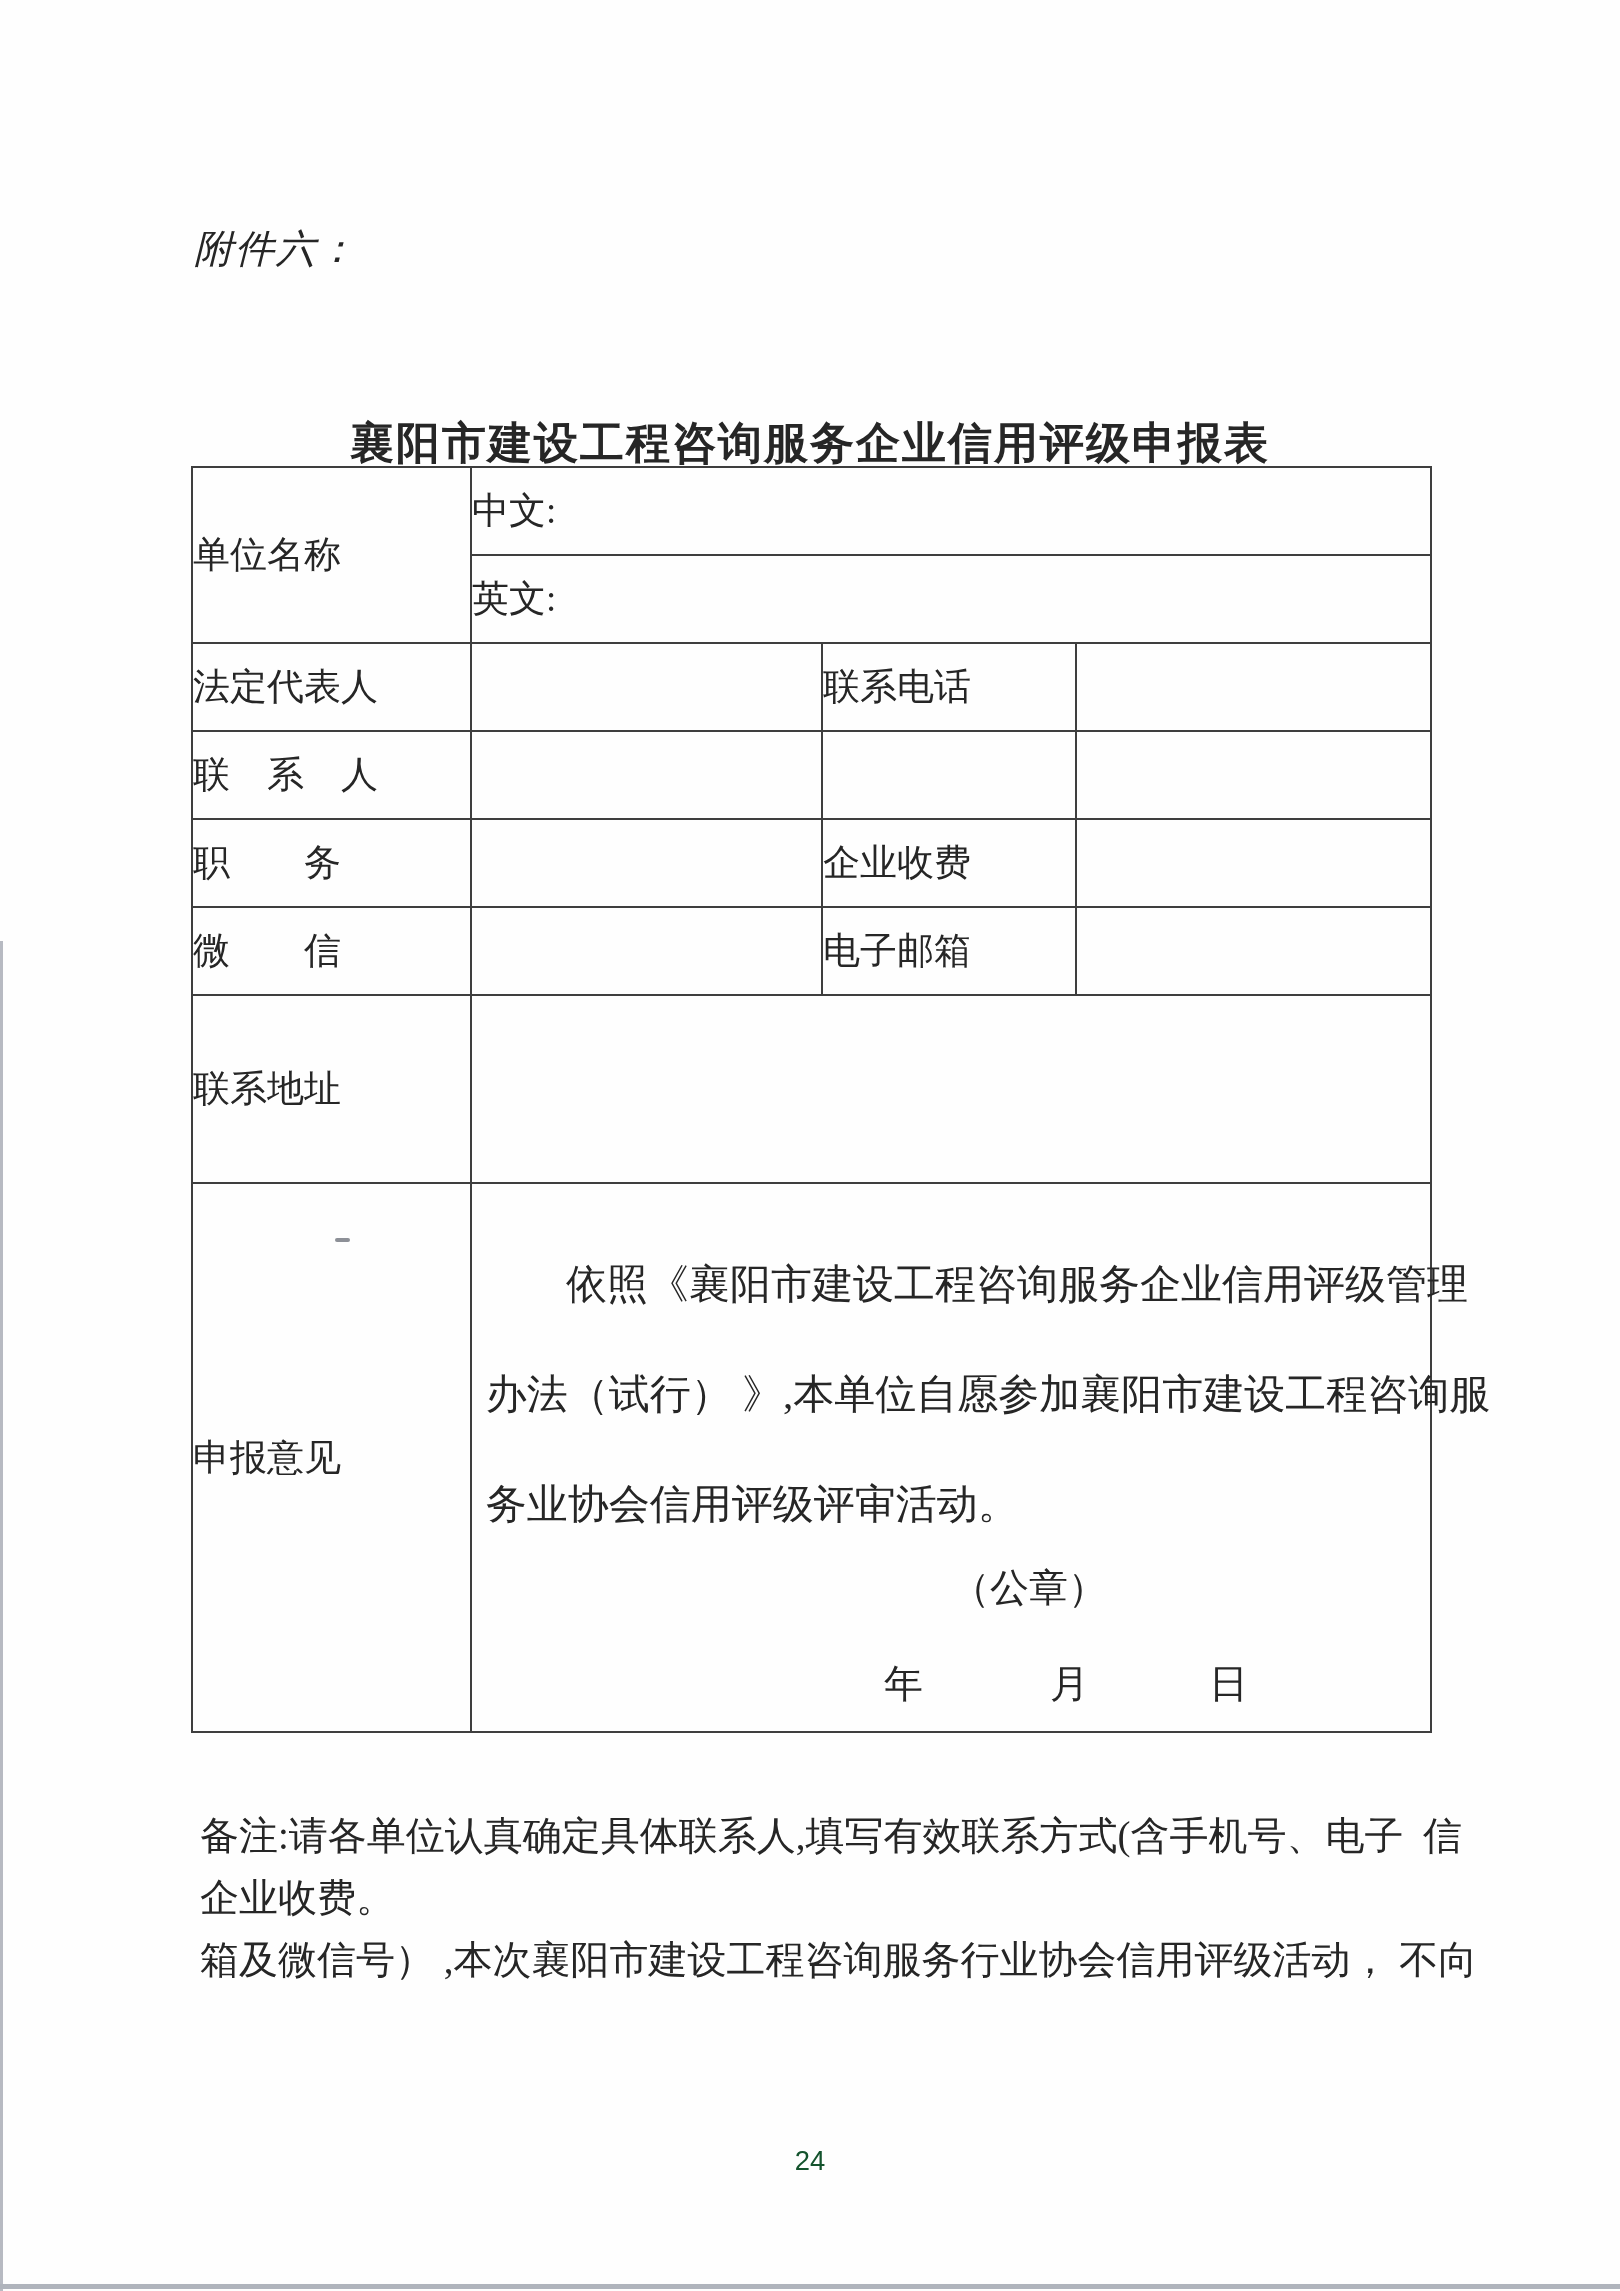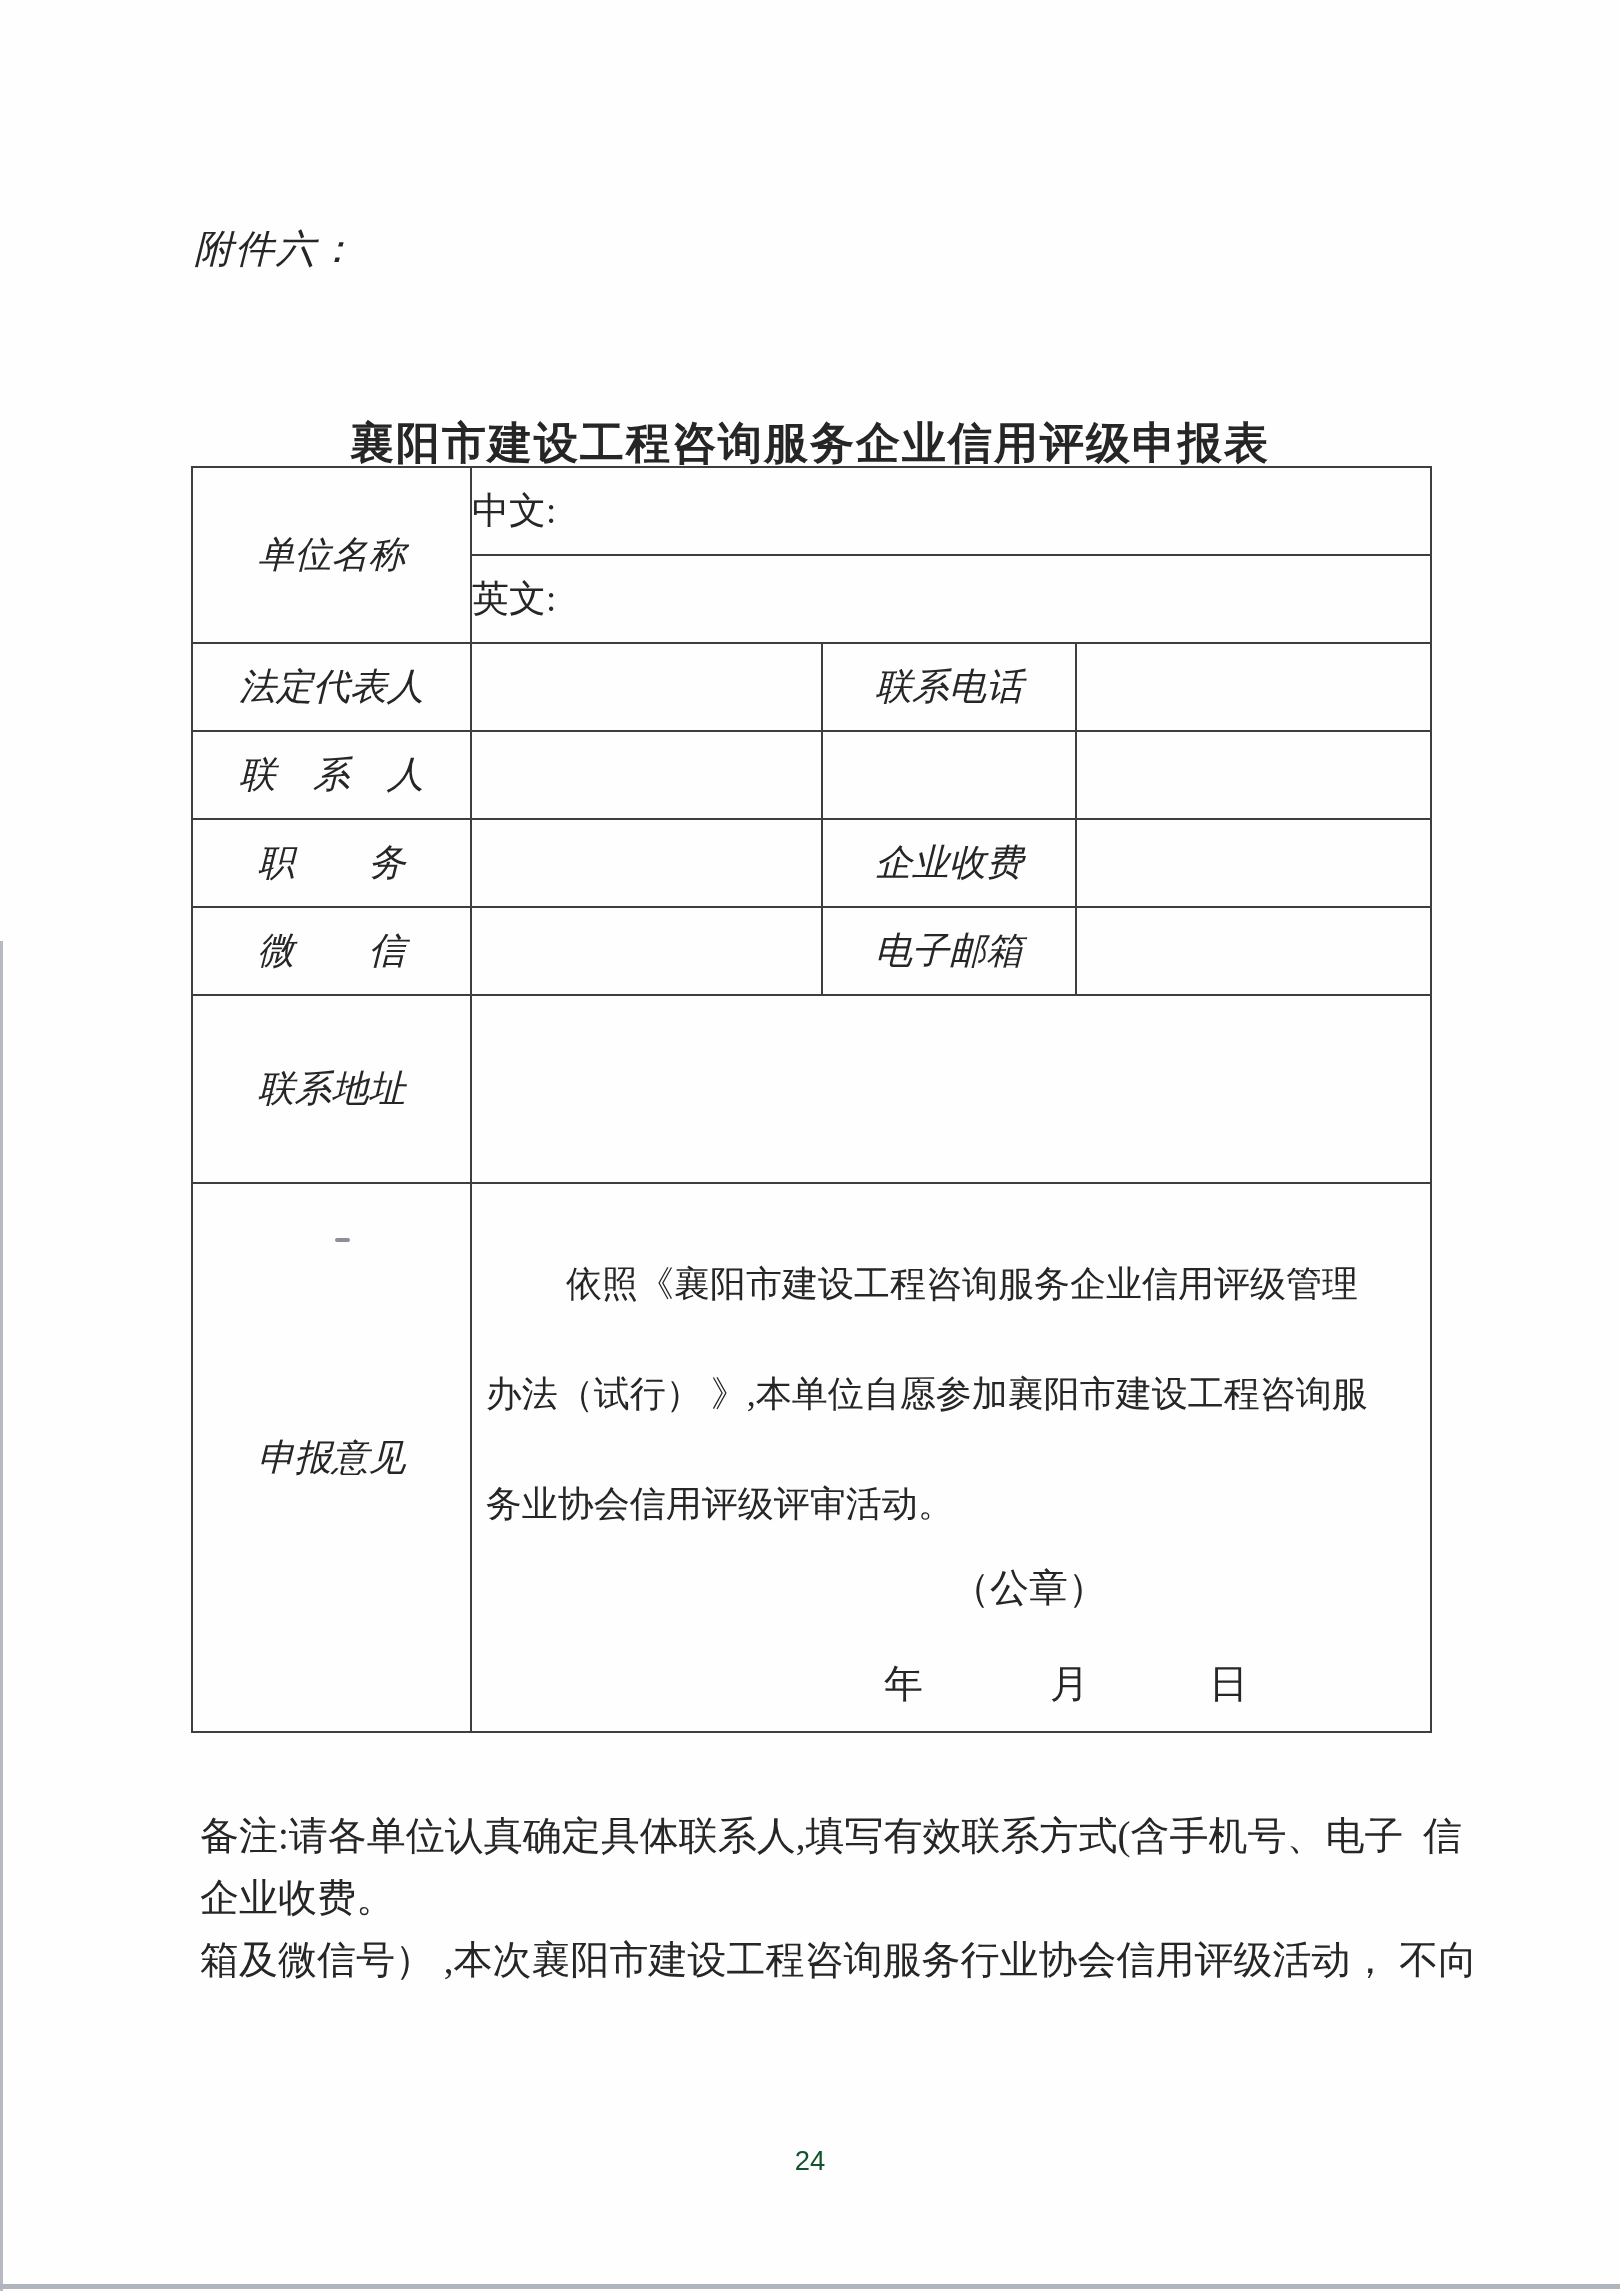--- a/index.html
+++ b/index.html
@@ -40,29 +40,29 @@
     width: 1239px;
     border-collapse: collapse; table-layout: fixed;
   }
   .form td {
     border: 2px solid #3e3e3e;
     font-size: 37px;
     padding: 0;
     vertical-align: middle;
     overflow: visible;
   }
-  .lbl { text-align: center; font-style: italic; }
+  .lbl { text-align: left; }
   .val-left { text-align: left; padding-left: 37px; }
   tr.h90  { height: 88px; }
   tr.h192 { height: 188px; }
   tr.h560 { height: 549px; }
   .decl-cell { vertical-align: top; }
   .decl-text { padding-top: 21.6px; }
   .decl-line {
-    line-height: 110px; font-size: 36px;
+    line-height: 110px; font-size: 41px;
     padding-left: 13.7px; white-space: pre; font-family: Liberation Serif, serif;
   }
   .decl-line.indent { padding-left: 94px; }
   .seal-line {
     margin-top: 4px; text-align: right; padding-right: 323px;
     font-size: 39px; line-height: 49px; font-family: Liberation Serif, serif;
   }
   .date-line {
     margin-top: 47px; display: flex; padding-left: 412px;
     font-size: 39px; line-height: 49px;

